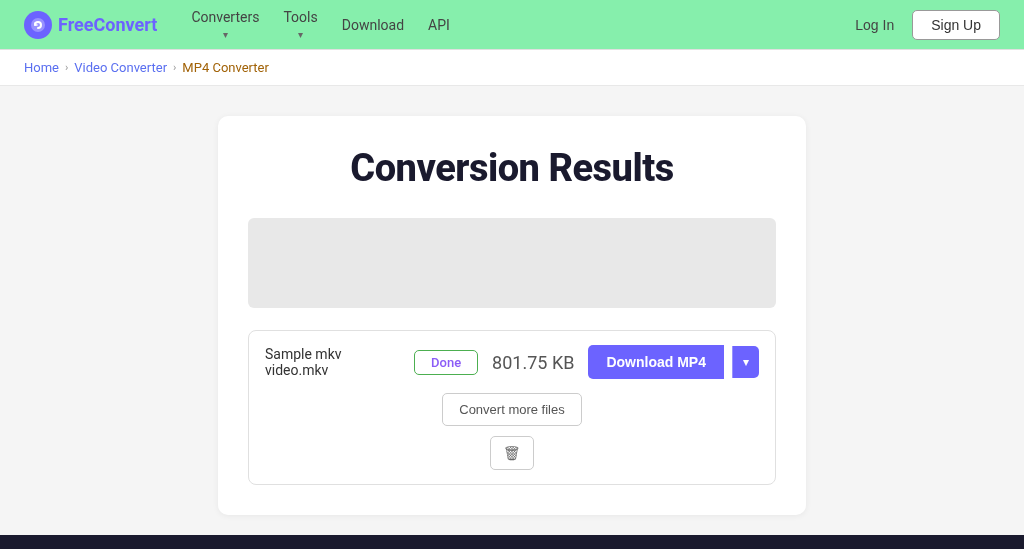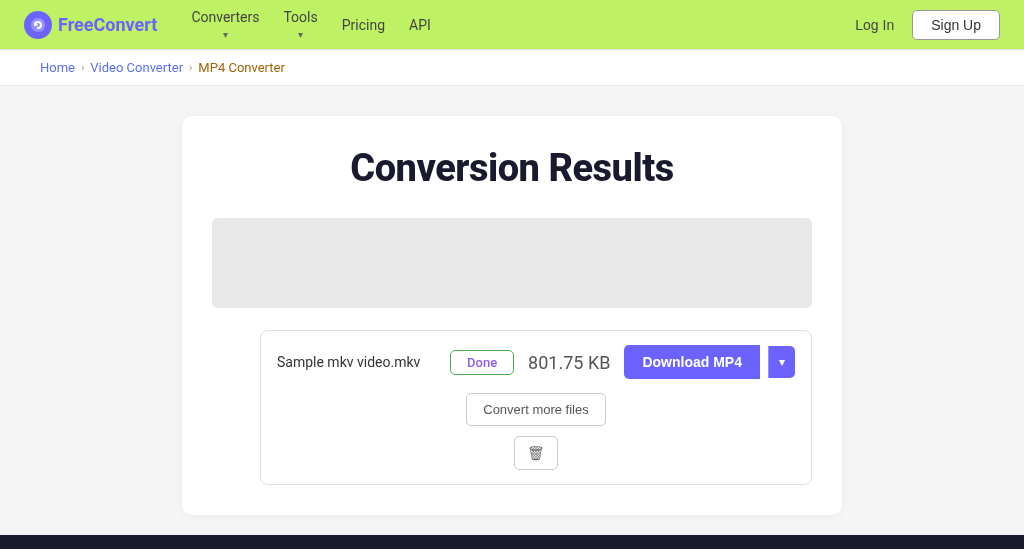--- a/index.html
+++ b/index.html
@@ -1,20 +1,20 @@
 <!DOCTYPE html>
 <html><head>
   <meta charset="utf-8">
   <style>
     * { box-sizing: border-box; margin: 0; padding: 0; }
     body { font-family: -apple-system, BlinkMacSystemFont, 'Segoe UI', Roboto, sans-serif; background: #f5f5f5; color: #333; }
 
     
     .header {
-      background: #bef264;
+      background: #86efac;
       border-bottom: 1px solid #e0e0e0;
       height: 50px;
       display: flex;
       align-items: center;
       padding: 0 24px;
       justify-content: space-between;
     }
     .header-left {
       display: flex;
       align-items: center;
@@ -83,21 +83,21 @@
       background: #fff;
       border: 1.5px solid #999;
       cursor: pointer;
       border-radius: 5px;
       font-weight: 400;
     }
 
     
     .breadcrumb {
       background: #fff;
-      padding: 10px 40px;
+      padding: 10px 24px;
       border-bottom: 1px solid #e8e8e8;
       display: flex;
       align-items: center;
       gap: 6px;
       font-size: 13px;
       color: #666;
     }
     .breadcrumb a { color: #5a6ff0; text-decoration: none; }
     .breadcrumb-sep { color: #999; font-size: 11px; }
     .breadcrumb-current { color: #a16207; }
@@ -107,21 +107,21 @@
       display: flex;
       justify-content: center;
       padding: 30px 20px 20px;
       background: #f5f5f5;
       min-height: calc(100vh - 100px);
     }
     .content-card {
       background: #fff;
       border-radius: 10px;
       padding: 30px 30px 20px;
-      width: 660px;
+      width: 588px;
       max-width: 100%;
       box-shadow: 0 1px 6px rgba(0,0,0,0.06);
     }
     .page-title {
       font-size: 38px;
       font-weight: 800;
       color: #1a1a2e;
       text-align: center;
       margin-bottom: 28px;
       letter-spacing: -0.5px;
@@ -133,21 +133,20 @@
       border-radius: 6px;
       height: 90px;
       margin-bottom: 22px;
     }
 
     
     .file-result-container {
       border: 1.5px solid #e0e0e0;
       border-radius: 8px;
       padding: 14px 16px;
-      margin-left: 48px;
     }
     .file-row {
       display: flex;
       align-items: center;
       gap: 14px;
       margin-bottom: 14px;
     }
     .file-name {
       flex: 1;
       font-size: 14px;
@@ -253,21 +252,21 @@
     <nav class="nav">
       <a class="nav-item" href="#">
         <span>Converters</span>
         <span class="nav-chevron">▾</span>
       </a>
       <a class="nav-item" href="#">
         <span>Tools</span>
         <span class="nav-chevron">▾</span>
       </a>
       <a class="nav-item" href="#">
-        <span>Pricing</span>
+        <span>Download</span>
       </a>
       <a class="nav-item" href="#">
         <span>API</span>
       </a>
     </nav>
   </div>
   <div class="header-right">
     <button class="btn-login">Log In</button>
     <button class="btn-signup">Sign Up</button>
   </div>

